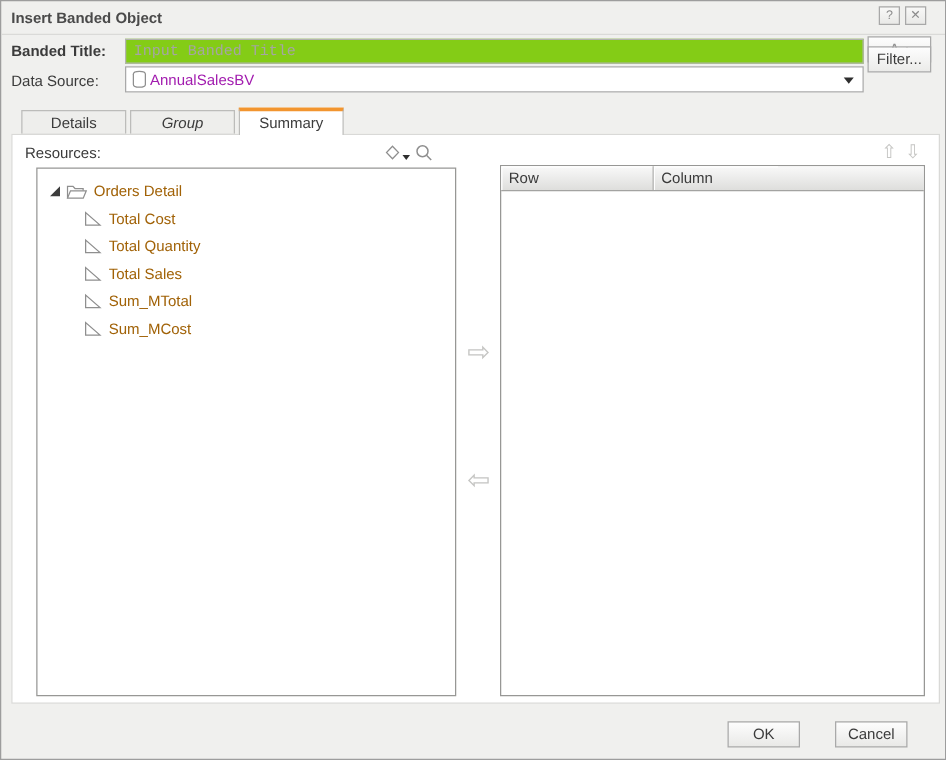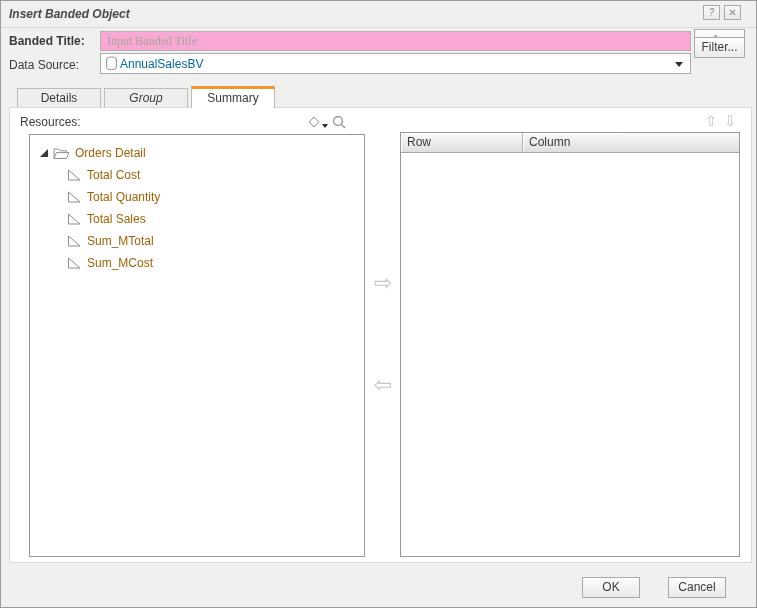--- a/index.html
+++ b/index.html
@@ -2,35 +2,35 @@
 <html><head>
 <meta charset="utf-8">
 <style>
   * { margin:0; padding:0; box-sizing:border-box; }
   html,body { width:757px; height:608px; background:#ffffff; }
   body { font-family:"Liberation Sans","DejaVu Sans",sans-serif; font-size:12px; color:#3b3b3b; }
 
   .dialog { position:relative; width:757px; height:608px; background:#f0f0ee; border:1px solid #9d9d9d; overflow:hidden; }
 
   
-  .titlebar { position:absolute; left:0; top:0; width:100%; height:27px; border-bottom:1px solid #dadad8;font-style:italic; }
+  .titlebar { position:absolute; left:0; top:0; width:100%; height:27px; border-bottom:1px solid #dadad8; }
   .title { position:absolute; left:8px; top:6px; font-weight:bold; color:#4a4a4a; }
   .winbtn { position:absolute; top:4px; width:17px; height:15px; border:1px solid #a8a8a8; background:linear-gradient(#f8f8f7,#e9e9e7);
             color:#8b8b8b; font-size:10px; line-height:13px; text-align:center; cursor:default; }
   .winbtn.help { left:702px; }
   .winbtn.close { left:723px; }
 
   
   .form-label { position:absolute; left:8px; color:#3b3b3b; }
-  .txt-input { position:absolute; left:99px; width:591px; height:20px; border:1px solid #b2b2b2; background:#f9a8d4;
-               padding:0 6px; font-family:Liberation Serif, serif; font-size:12px; color:#3b3b3b; }
+  .txt-input { position:absolute; left:99px; width:591px; height:20px; border:1px solid #b2b2b2; background:#84cc16;
+               padding:0 6px; font-family:Liberation Mono, monospace; font-size:12px; color:#3b3b3b; }
   .txt-input::placeholder { color:#a5a5a3; opacity:1; }
   .combo { position:absolute; left:99px; top:52px; width:591px; height:21px; border:1px solid #a9a9a9; background:#fff;
            display:flex; align-items:center; padding-left:4px; cursor:default; }
-  .combo-text { margin-left:2px; color:#0369a1; }
+  .combo-text { margin-left:2px; color:#a21caf; }
   .combo-arrow { position:absolute; right:7px; top:8px; width:0; height:0;
                  border-left:4px solid transparent; border-right:4px solid transparent; border-top:5px solid #2e2e2e; }
   .side-btn { position:absolute; left:693px; width:51px; height:21px; border:1px solid #a9a9a9;
               background:linear-gradient(#fdfdfd,#ebebe9); text-align:center; line-height:19px; color:#3b3b3b; cursor:default; }
   .font-glyph { color:#8f8f8f; font-size:13px; font-weight:normal; }
 
   
   .tab { position:absolute; top:87px; height:20px; width:84px; text-align:center; line-height:18px;
          background:#eeeeec; border:1px solid #bcbcba; color:#3b3b3b; cursor:default; z-index:1; }
   .tab.active { top:85px; height:22px; background:#ffffff; border-top:3px solid #f2952f; border-bottom:none; z-index:3; line-height:19px; }

